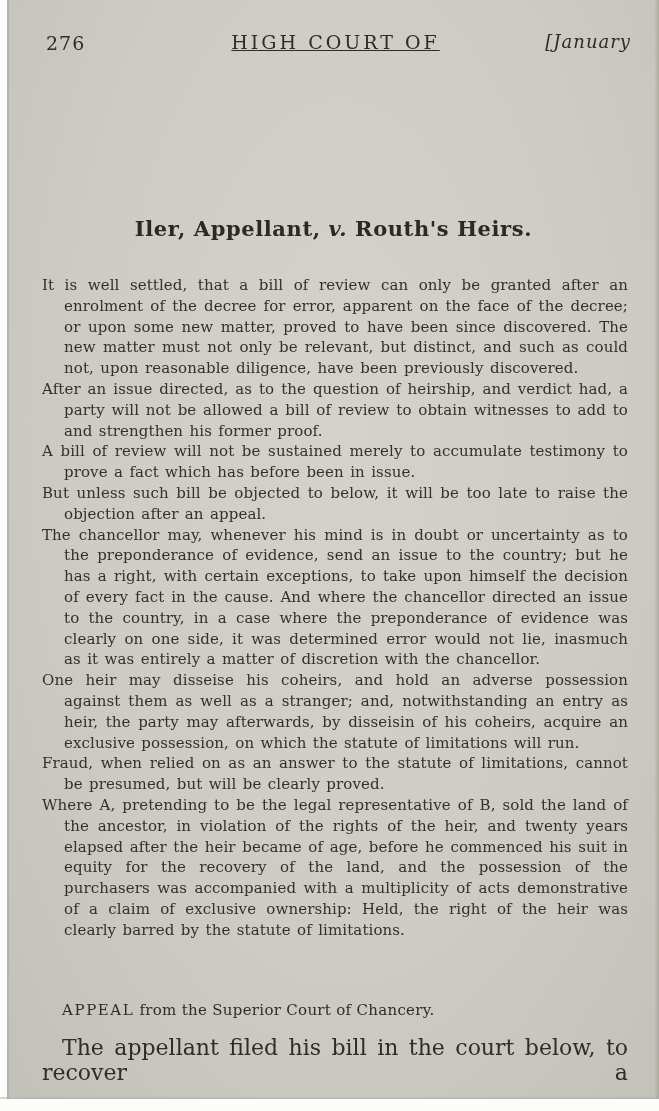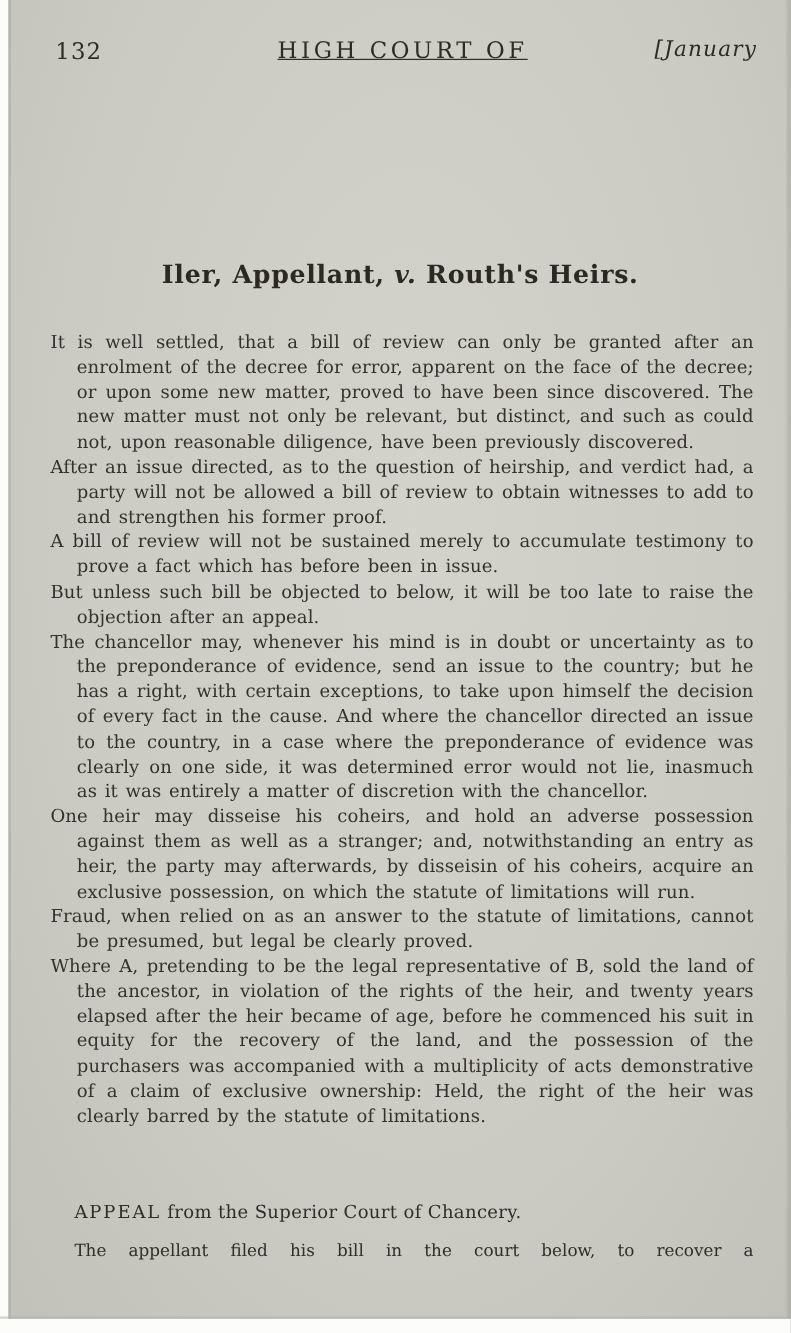--- a/index.html
+++ b/index.html
@@ -77,45 +77,45 @@
   .headnote .ital { }
 
   .appeal-line {
     position: absolute; top: 1001px; left: 42px; width: 586px; margin: 0;
     font-size: 15px; letter-spacing: .3px; text-indent: 20px; color: #302c26;
   }
   .appeal-word { letter-spacing: 1.6px; }
 
   .opening-line {
     position: absolute; top: 1035px; left: 42px; width: 586px; margin: 0;
-    font-size: 14px; text-indent: 20px; color: #302c26;
+    font-size: 22px; text-indent: 20px; color: #302c26;
     text-align: justify; text-align-last: justify; word-spacing: 2px;
   }
 </style>
 </head>
 <body>
 
 <div class="paper">
 
   <header class="page-header">
-    <span class="page-num">132</span>
+    <span class="page-num">276</span>
     <span class="running-title">HIGH COURT OF</span>
     <span class="date-marker">[January</span>
   </header>
 
   <h1 class="case-title"><span>Iler, Appellant, </span><span class="vs">v.</span><span> Routh's Heirs.</span></h1>
 
   <section class="headnotes" id="headnotes">
       <p class="headnote"><span>It is well settled, that a bill of review can only be granted after an enrolment of the decree for error, apparent on the face of the decree; or upon some new matter, proved to have been since discovered. The new matter must not only be relevant, but distinct, and such as could not, upon reasonable diligence, have been previously discovered.</span></p>
       <p class="headnote"><span>After an issue directed, as to the question of heirship, and verdict had, a party will not be allowed a bill of review to obtain witnesses to add to and strengthen his former proof.</span></p>
       <p class="headnote"><span>A bill of review will not be sustained merely to accumulate testimony to prove a fact which has before been in issue.</span></p>
       <p class="headnote"><span>But unless such bill be objected to below, it will be too late to raise the objection after an appeal.</span></p>
       <p class="headnote"><span>The chancellor may, whenever his mind is in doubt or uncertainty as to the preponderance of evidence, send an issue to the country; but he has a right, with certain exceptions, to take upon himself the decision of every fact in the cause. And where the chancellor directed an issue to the country, in a case where the preponderance of evidence was clearly on one side, it was determined error would not lie, inasmuch as it was entirely a matter of discretion with the chancellor.</span></p>
       <p class="headnote"><span>One heir may disseise his coheirs, and hold an adverse possession against them as well as a stranger; and, notwithstanding an entry as heir, the party may afterwards, by disseisin of his coheirs, acquire an exclusive possession, on which the statute of limitations will run.</span></p>
-      <p class="headnote"><span>Fraud, when relied on as an answer to the statute of limitations, cannot be presumed, but legal be clearly proved.</span></p>
+      <p class="headnote"><span>Fraud, when relied on as an answer to the statute of limitations, cannot be presumed, but will be clearly proved.</span></p>
       <p class="headnote"><span>Where A, pretending to be the legal representative of B, sold the land of the ancestor, in violation of the rights of the heir, and twenty years elapsed after the heir became of age, before he commenced his suit in equity for the recovery of the land, and the possession of the purchasers was accompanied with a multiplicity of acts demonstrative of a claim of exclusive ownership: </span><span class="ital">Held,</span><span> the right of the heir was clearly barred by the statute of limitations.</span></p>
     </section>
 
   <p class="appeal-line"><span class="appeal-word">APPEAL</span><span> from the Superior Court of Chancery.</span></p>
 
   <p class="opening-line">The appellant filed his bill in the court below, to recover a</p>
 
 </div>
 
 <div class="edge-left"></div>

